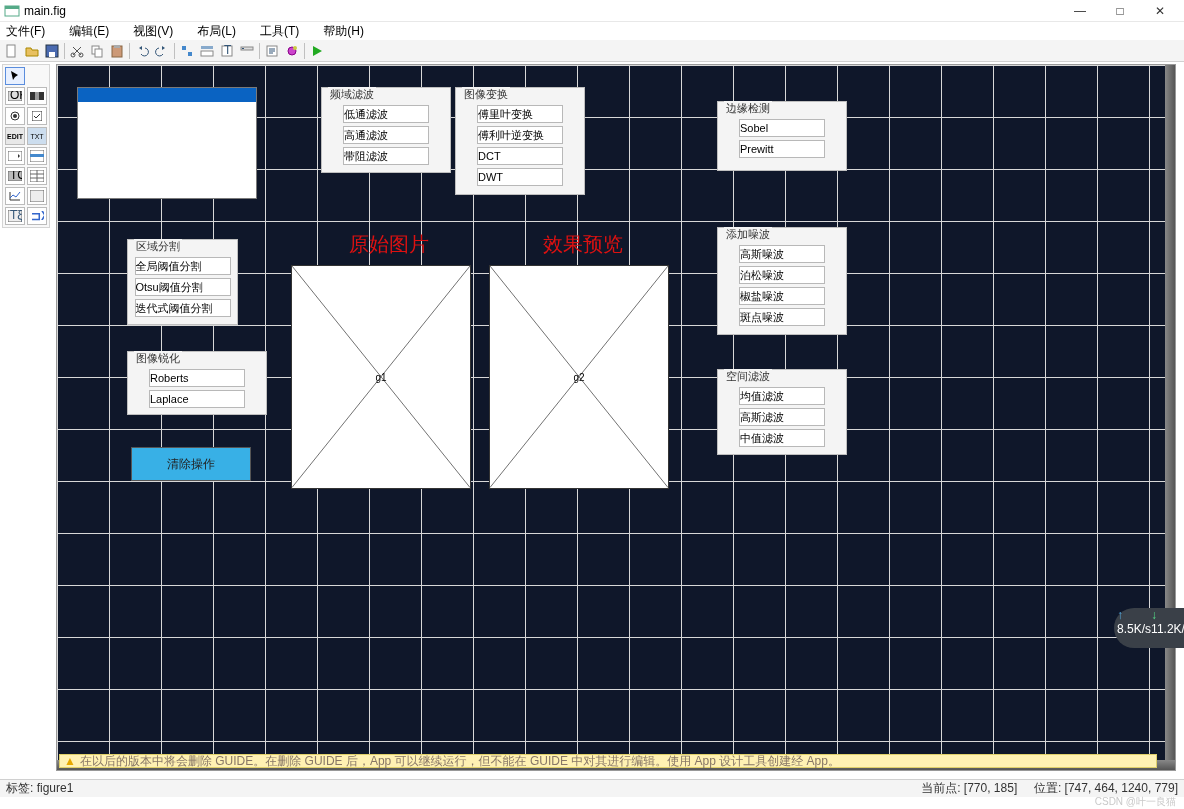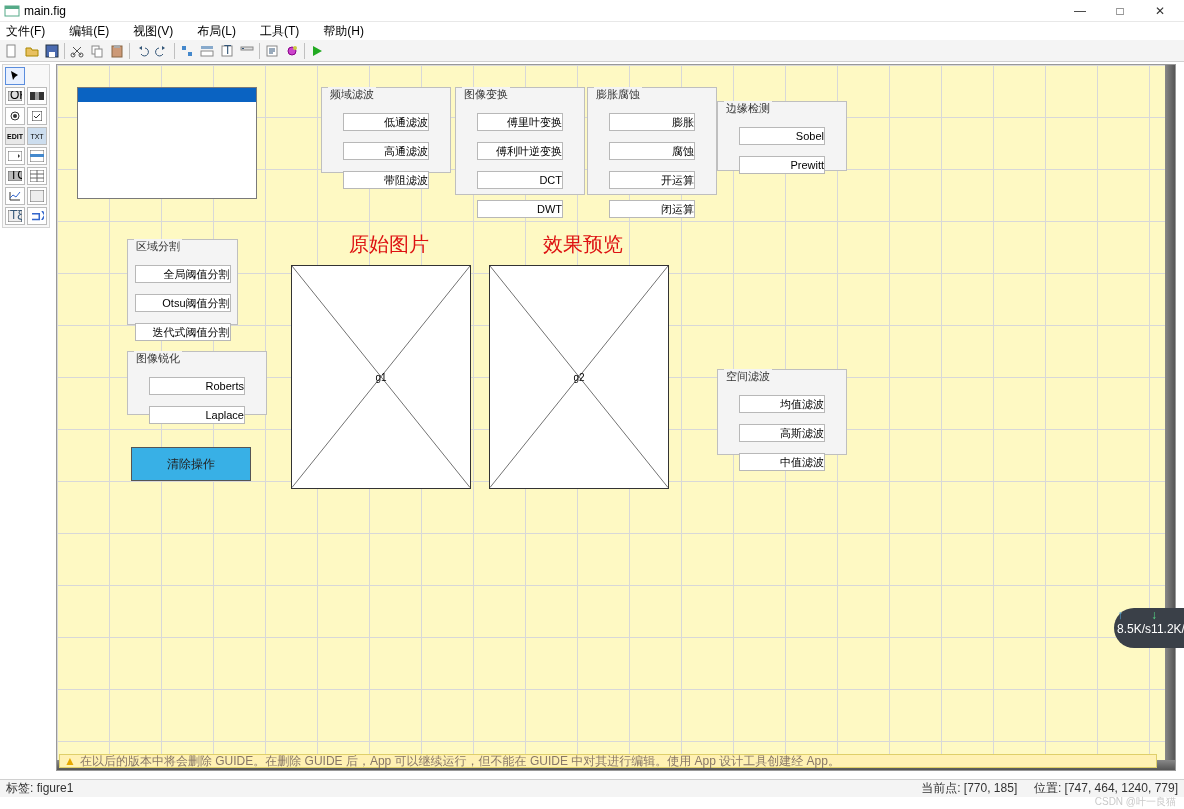--- a/index.html
+++ b/index.html
@@ -10,27 +10,27 @@
 .winbtns{display:flex;gap:0}
 .winbtn{width:40px;height:22px;display:flex;align-items:center;justify-content:center;color:#333}
 .menubar{height:18px;display:flex;align-items:center;padding:0 4px;gap:20px;background:#fff}
 .menubar span{padding:1px 2px}
 .toolbar{height:22px;display:flex;align-items:center;padding:0 2px;gap:0;border-bottom:1px solid #d0d0d0;background:#f4f4f4}
 .tbtn{width:18px;height:18px;margin:0 1px;border:1px solid transparent;display:flex;align-items:center;justify-content:center;background:#f4f4f4}
 .sep{width:1px;height:16px;background:#c0c0c0;margin:0 2px}
 .workspace{position:relative;height:calc(100% - 62px - 30px);overflow:hidden}
 .palette{position:absolute;left:2px;top:2px;width:48px;background:#f8f8f8;border:1px solid #d4d4d4;padding:2px;display:flex;flex-wrap:wrap;gap:2px}
 .pbtn{width:20px;height:18px;border:1px solid #bbb;background:#fff;display:flex;align-items:center;justify-content:center;font-size:9px}
-.canvas{position:absolute;left:56px;top:2px;right:8px;bottom:8px;background:#fef9c3;border:1px solid #999;overflow:hidden}
+.canvas{position:absolute;left:56px;top:2px;right:8px;bottom:8px;background:#0f172a;border:1px solid #999;overflow:hidden}
 .grid{position:absolute;inset:0;background-image:linear-gradient(to right,#d8d8d8 1px,transparent 1px),linear-gradient(to bottom,#d8d8d8 1px,transparent 1px);background-size:52px 52px}
 .shadow-r{position:absolute;right:0;top:0;width:10px;height:100%;background:linear-gradient(to right,#888,#555)}
 .shadow-b{position:absolute;left:0;bottom:0;height:10px;width:100%;background:linear-gradient(to bottom,#888,#555)}
 .panel{position:absolute;background:#f4f4f4;border:1px solid #bfbfbf}
 .panel>.lbl{position:absolute;top:-1px;left:6px;background:#f4f4f4;padding:0 2px;font-size:11px;color:#333}
-.btn{display:block;margin:11px auto;width:86px;height:18px;line-height:16px;text-align:right;background:#fff;border:1px solid #b8b8b8;font-size:11px}
+.btn{display:block;margin:3px auto;width:86px;height:18px;line-height:16px;text-align:left;background:#fff;border:1px solid #b8b8b8;font-size:11px}
 .btn2{width:96px}
 .listbox{position:absolute;left:20px;top:22px;width:180px;height:112px;background:#fff;border:1px solid #7a7a7a}
 .listbox .sel{height:14px;background:#0a63c2}
 .axes{position:absolute;background:#fff;border:1px solid #333}
 .axes .x{position:absolute;inset:0}
 .axes .tag{position:absolute;left:50%;top:50%;transform:translate(-50%,-50%);font-size:10px}
 .title-red{position:absolute;font-size:20px;color:#d11;font-family:Liberation Mono, monospace}
 .clearbtn{position:absolute;width:120px;height:34px;background:#38b0e6;border:1px solid #555;display:flex;align-items:center;justify-content:center;font-size:12px;color:#222}
 .warnbar{position:absolute;bottom:2px;left:2px;right:18px;height:14px;background:#fff1b3;border:1px solid #dfcf6a;display:flex;align-items:center;padding:0 4px;font-size:10px;color:#876}
 .warnbar .tri{color:#e6a800;margin-right:4px}
@@ -266,29 +266,20 @@
     <div class="panel" style="left:398px;top:22px;width:130px;height:108px">
       <div class="lbl">图像变换</div>
       <div style="padding-top:14px">
         <button class="btn">傅里叶变换</button>
         <button class="btn">傅利叶逆变换</button>
         <button class="btn">DCT</button>
         <button class="btn">DWT</button>
       </div>
     </div>
 
-    <div class="panel" style="left:530px;top:22px;width:130px;height:108px">
-      <div class="lbl">膨胀腐蚀</div>
-      <div style="padding-top:14px">
-        <button class="btn">膨胀</button>
-        <button class="btn">腐蚀</button>
-        <button class="btn">开运算</button>
-        <button class="btn">闭运算</button>
-      </div>
-    </div>
 
     <div class="panel" style="left:660px;top:36px;width:130px;height:70px">
       <div class="lbl">边缘检测</div>
       <div style="padding-top:14px">
         <button class="btn">Sobel</button>
         <button class="btn">Prewitt</button>
       </div>
     </div>
 
     <div class="panel" style="left:70px;top:174px;width:111px;height:86px">
@@ -301,20 +292,29 @@
     </div>
 
     <div class="panel" style="left:70px;top:286px;width:140px;height:64px">
       <div class="lbl">图像锐化</div>
       <div style="padding-top:14px">
         <button class="btn btn2">Roberts</button>
         <button class="btn btn2">Laplace</button>
       </div>
     </div>
 
+    <div class="panel" style="left:660px;top:162px;width:130px;height:108px">
+      <div class="lbl">添加噪波</div>
+      <div style="padding-top:14px">
+        <button class="btn">高斯噪波</button>
+        <button class="btn">泊松噪波</button>
+        <button class="btn">椒盐噪波</button>
+        <button class="btn">斑点噪波</button>
+      </div>
+    </div>
 
     <div class="panel" style="left:660px;top:304px;width:130px;height:86px">
       <div class="lbl">空间滤波</div>
       <div style="padding-top:14px">
         <button class="btn">均值滤波</button>
         <button class="btn">高斯滤波</button>
         <button class="btn">中值滤波</button>
       </div>
     </div>
 

